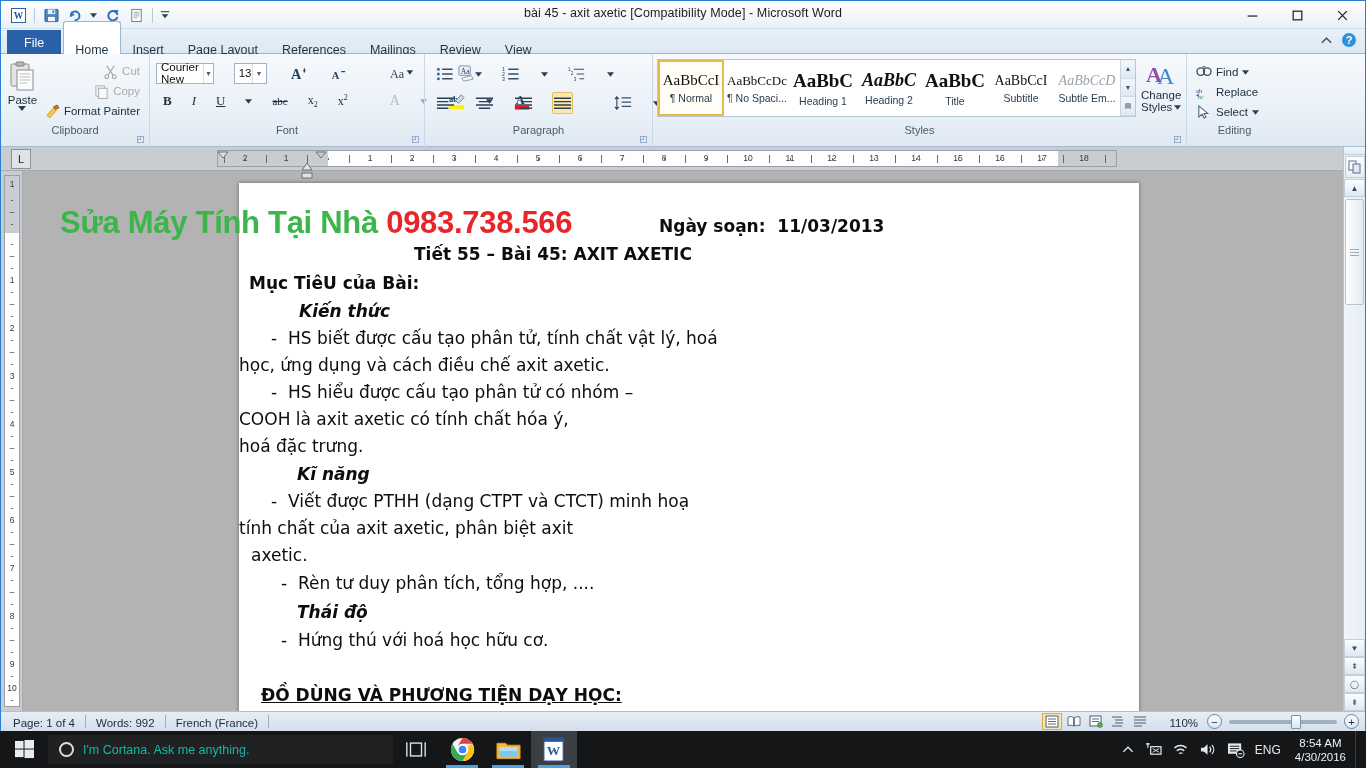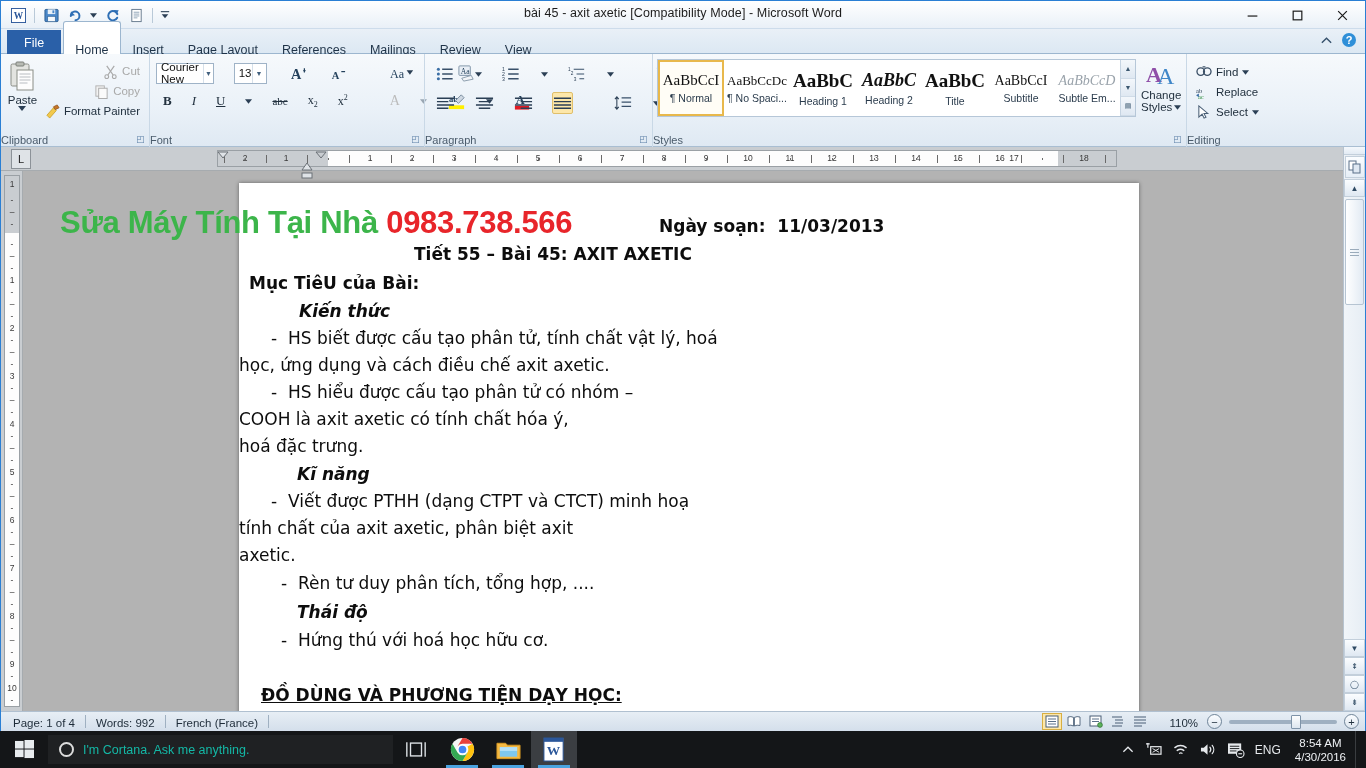--- a/index.html
+++ b/index.html
@@ -73,21 +73,21 @@
 
   
   .ribbon{
     height:93px; flex:none; display:flex; position:relative;
     background:linear-gradient(to bottom,#f6f9fc 0%,#eaf1f8 60%,#dfe9f3 100%);
     border-bottom:1px solid #a9bed2;
   }
   .rgroup{ position:relative; height:93px; padding:3px 4px 0 4px; }
   .rgroup + .rgroup{ border-left:1px solid #c9d8e6; }
   .glabel{
-    position:absolute; bottom:1px; left:0; right:0; 
+    position:absolute; bottom:11px; left:0; right:0; text-align:center;
     font-size:11px; color:#4a5b6b;
   }
   .dialog-launcher{
     position:absolute; bottom:2px; right:3px; width:11px; height:11px;
     font-size:9px; color:#5b7fa6; line-height:11px; text-align:center; cursor:default;
   }
   .rrow{ display:flex; align-items:center; gap:18px; }
 
   .bigbtn{
     width:52px; display:flex; flex-direction:column; align-items:center;
@@ -828,21 +828,21 @@
         <div class="num" style="left:404px">7</div>
         <div class="num" style="left:446px">8</div>
         <div class="num" style="left:488px">9</div>
         <div class="num" style="left:530px">10</div>
         <div class="num" style="left:572px">11</div>
         <div class="num" style="left:614px">12</div>
         <div class="num" style="left:656px">13</div>
         <div class="num" style="left:698px">14</div>
         <div class="num" style="left:740px">15</div>
         <div class="num" style="left:782px">16</div>
-        <div class="num" style="left:796px">17</div>
+        <div class="num" style="left:824px">17</div>
         <div class="num" style="left:866px">18</div>
         <div class="pipe" style="left:6px"></div>
           <div class="dot" style="left:27px"></div>
         <div class="pipe" style="left:48px"></div>
           <div class="dot" style="left:68px"></div>
         <div class="pipe" style="left:89px"></div>
           <div class="dot" style="left:110px"></div>
         <div class="pipe" style="left:131px"></div>
           <div class="dot" style="left:152px"></div>
         <div class="pipe" style="left:173px"></div>
@@ -911,21 +911,21 @@
           <div class="dline" style="margin-left:10px;font-size:17px;font-weight:bold;line-height:28px;">Mục TiêU của Bài:</div>
           <div class="dline" style="margin-left:60px;font-size:17px;font-weight:bold;font-style:italic;line-height:28px;">Kiến thức</div>
           <div class="dline" style="margin-left:32px;font-size:17px;line-height:27px;">-  HS biết được cấu tạo phân tử, tính chất vật lý, hoá</div>
           <div class="dline" style="margin-left:0;font-size:17px;line-height:27px;">học, ứng dụng và cách điều chế axit axetic.</div>
           <div class="dline" style="margin-left:32px;font-size:17px;line-height:27px;">-  HS hiểu được cấu tạo phân tử có nhóm –</div>
           <div class="dline" style="margin-left:0;font-size:17px;line-height:27px;">COOH là axit axetic có tính chất hóa ý,</div>
           <div class="dline" style="margin-left:0;font-size:17px;line-height:27px;">hoá đặc trưng.</div>
           <div class="dline" style="margin-left:58px;font-size:17px;font-weight:bold;font-style:italic;line-height:28px;">Kĩ năng</div>
           <div class="dline" style="margin-left:32px;font-size:17px;line-height:27px;">-  Viết được PTHH (dạng CTPT và CTCT) minh hoạ</div>
           <div class="dline" style="margin-left:0;font-size:17px;line-height:27px;">tính chất của axit axetic, phân biệt axit</div>
-          <div class="dline" style="margin-left:0;font-size:17px;line-height:27px;">axetic.</div>
+          <div class="dline" style="margin-left:12px;font-size:17px;line-height:27px;">axetic.</div>
           <div class="dline" style="margin-left:42px;font-size:17px;line-height:29px;">-  Rèn tư duy phân tích, tổng hợp, ....</div>
           <div class="dline" style="margin-left:58px;font-size:17px;font-weight:bold;font-style:italic;line-height:28px;">Thái độ</div>
           <div class="dline" style="margin-left:42px;font-size:17px;line-height:29px;">-  Hứng thú với hoá học hữu cơ.</div>
           <div class="dline" style="margin-left:22px;font-size:17px;font-weight:bold;line-height:29px;margin-top:26px;text-decoration:underline;">ĐỒ DÙNG VÀ PHƯƠNG TIỆN DẠY HỌC:</div>
         </div>
       </div>
     </div>
 
     <div class="vscroll">
       <div class="sb-split"></div>

